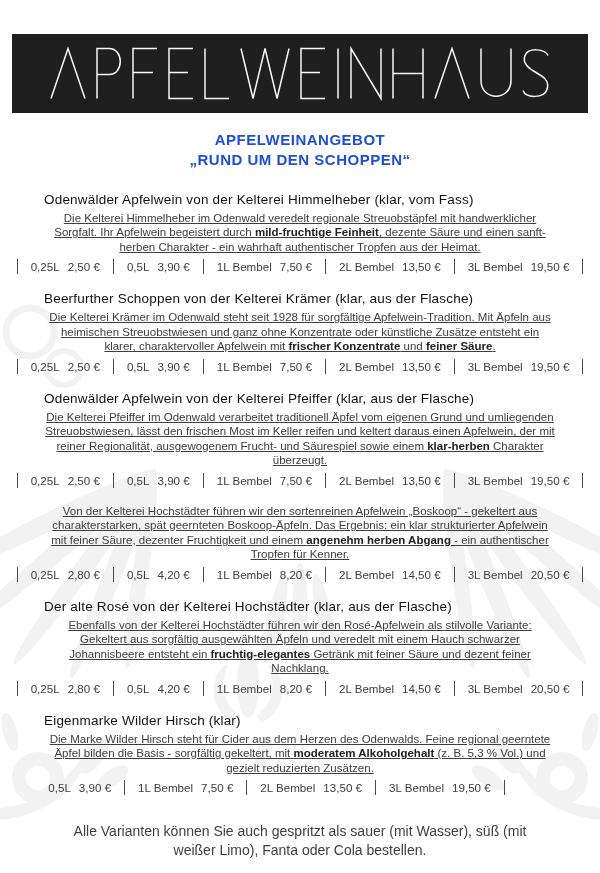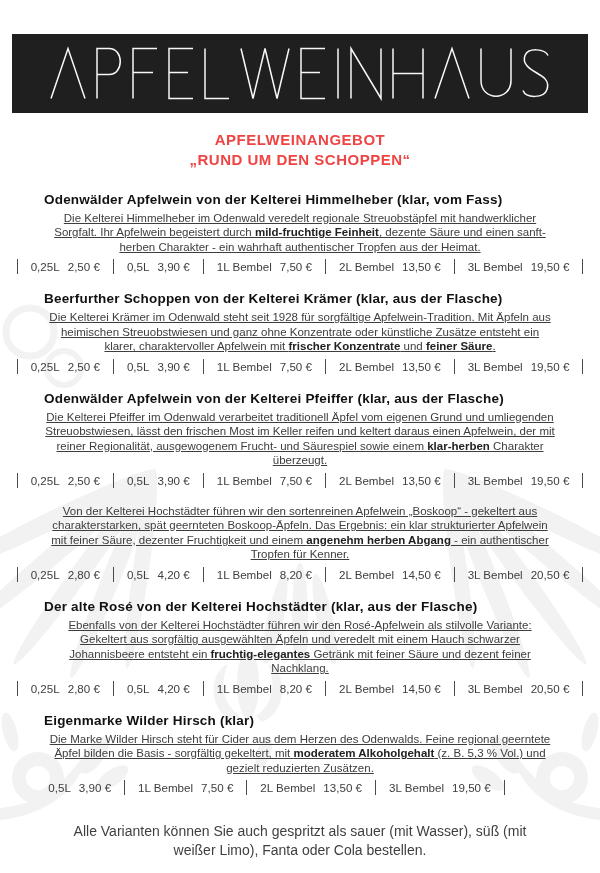--- a/index.html
+++ b/index.html
@@ -33,30 +33,30 @@
   #logo{display:block;}
   #logo path{fill:none;stroke:var(--logo-stroke);stroke-width:1.5;stroke-linecap:butt;}
   .sr-only{position:absolute;width:1px;height:1px;overflow:hidden;clip:rect(0 0 0 0);white-space:nowrap;}
   .title-block{
     margin-top:17px;
     text-align:center;
     font-weight:bold;
     font-size:15px;
     line-height:1.32;
     letter-spacing:0.5px;
-    color:#ef4444;
+    color:#1d4ed8;
   }
   main{padding:0 44px;margin-top:21px;}
   .menu-section{margin-bottom:16px;}
   .heading{
     margin:0 0 3px 0;
     font-size:13.5px;
     line-height:17px;
     color:var(--heading);
-    font-weight:bold;
+    font-weight:normal;
     letter-spacing:0.2px;
     text-align:left;
   }
   .desc{
     margin:0 auto;
     font-size:11.5px;
     line-height:14.5px;
     text-align:center;
     color:var(--body);
     text-decoration:underline;

